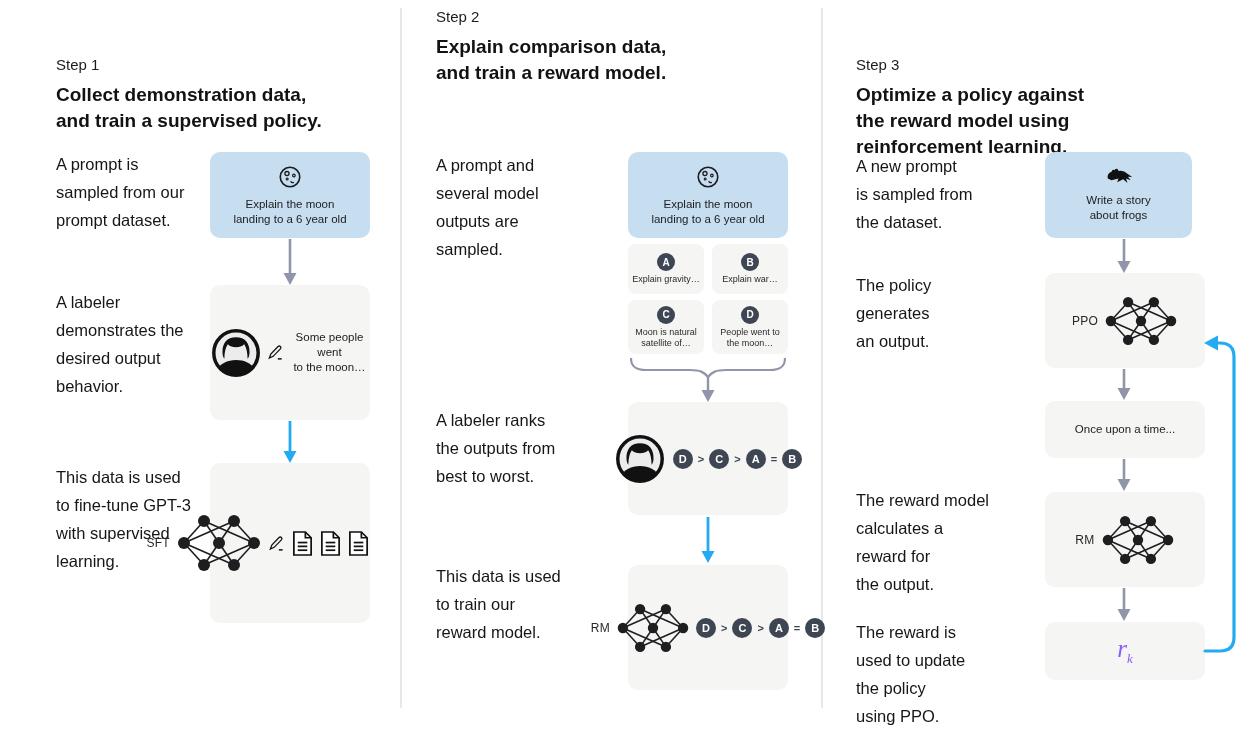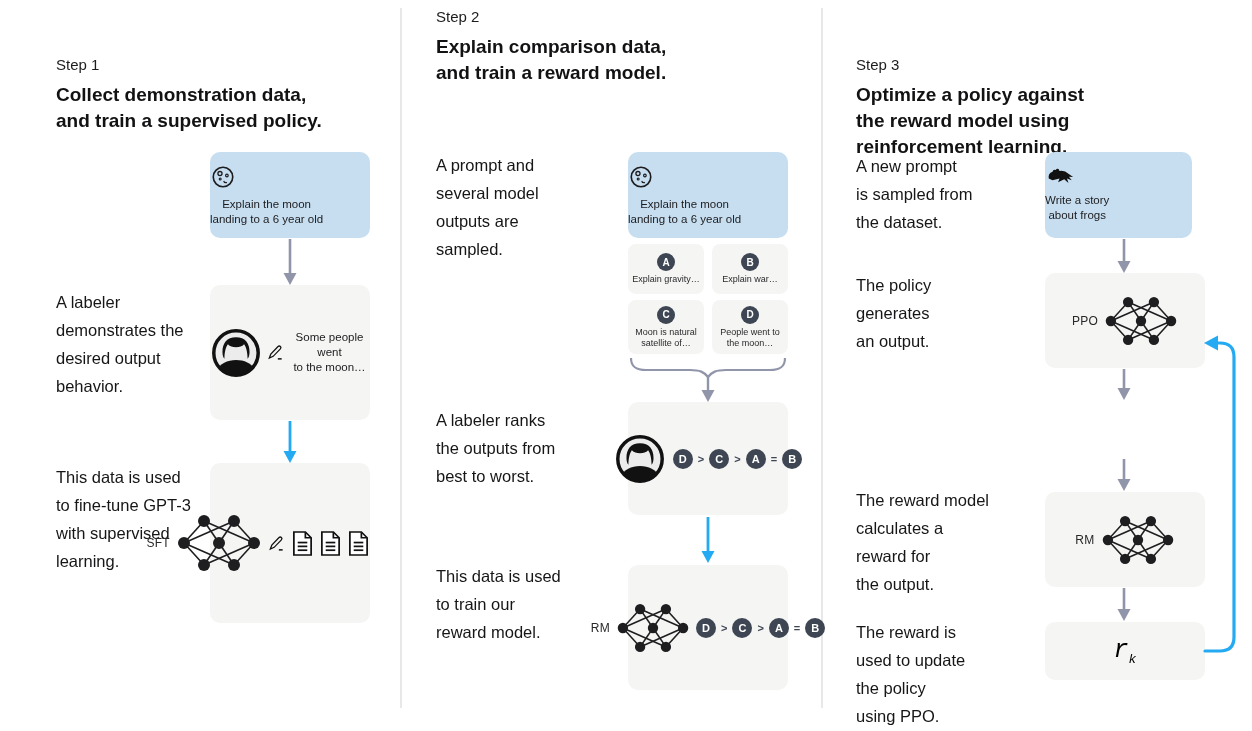--- a/index.html
+++ b/index.html
@@ -3,50 +3,53 @@
 <meta charset="utf-8">
 <style>
   html,body{margin:0;padding:0;background:#ffffff;}
   body{font-family:"Liberation Sans",sans-serif;color:#161618;}
   .canvas{position:relative;width:1252px;height:731px;background:#ffffff;overflow:hidden;}
   .divider{position:absolute;top:8px;height:700px;width:2px;background:#e8e8e8;}
   .col-head{position:absolute;}
   .step-label{font-size:15px;color:#1d1d1f;}
   .step-title{font-size:19px;font-weight:bold;line-height:26px;white-space:pre-line;margin-top:9px;color:#121214;}
   .caption{position:absolute;font-size:16.5px;line-height:28px;white-space:pre-line;color:#161618;}
-  .bluebox{position:absolute;background:#c7def0;border-radius:10px;display:flex;flex-direction:column;align-items:flex-start;justify-content:center;gap:7px;}
+  .bluebox{position:absolute;background:#c7def0;border-radius:10px;display:flex;flex-direction:column;align-items:center;justify-content:center;gap:7px;}
   .graybox{position:absolute;background:#f5f5f3;border-radius:10px;display:flex;flex-direction:row;align-items:center;}
   .boxtext{font-size:11.5px;line-height:15px;text-align:center;white-space:pre-line;color:#1c1c1e;}
   .netlabel{font-size:12px;color:#28282a;letter-spacing:.3px;}
   .varrow{position:absolute;}
   .outbox{position:absolute;background:#f5f5f3;border-radius:8px;display:flex;flex-direction:column;align-items:center;justify-content:center;gap:3px;}
   .outbadge{width:18px;height:18px;border-radius:50%;background:#3e4654;color:#fff;font-size:10px;font-weight:bold;display:flex;align-items:center;justify-content:center;}
   .outtext{font-size:9px;line-height:11px;text-align:center;white-space:pre-line;color:#2a2a2c;}
   .rankrow{display:flex;align-items:center;gap:4px;}
   .rbadge{width:20px;height:20px;border-radius:50%;background:#3e4654;color:#fff;font-size:11px;font-weight:bold;display:flex;align-items:center;justify-content:center;}
   .rsep{font-size:11px;font-weight:bold;color:#3e4654;padding:0 1px;}
   .docrow{display:flex;gap:5px;align-items:flex-end;}
-  .rk-text{font-family:Liberation Mono, monospace;font-style:italic;font-size:25px;color:#000000;}
+  .rk-text{font-family:Liberation Serif, serif;font-style:italic;font-size:25px;color:#8b5cf6;}
   .rk-text sub{font-size:13px;}
   .iconwrap{line-height:0;}
 </style>
 </head>
 <body>
 
 <div class="canvas">
 
   <div class="divider" style="left:400px;"></div>
   <div class="divider" style="left:821px;"></div>
 
   <div class="col-head" style="left:56px;top:8px;width:330px;margin-top:48px;">
     <div class="step-label">Step 1</div>
     <div class="step-title">Collect demonstration data,
 and train a supervised policy.</div>
   </div>
 
+  <div class="caption" style="left:56px;top:150px;">A prompt is
+sampled from our
+prompt dataset.</div>
   <div class="caption" style="left:56px;top:288px;">A labeler
 demonstrates the
 desired output
 behavior.</div>
   <div class="caption" style="left:56px;top:463px;">This data is used
 to fine-tune GPT-3
 with supervised
 learning.</div>
 
   <div class="bluebox" style="left:210px;top:152px;width:160px;height:86px;">
@@ -363,20 +366,23 @@
     </span>
   </div>
 
   <div class="varrow" style="left:1116px;top:369px;">
     <svg width="16" height="31">
         <line x1="8" y1="0" x2="8" y2="19" stroke="#9195a9" stroke-width="2.6"></line>
         <polygon points="1.5,19 14.5,19 8,31" fill="#9195a9"></polygon>
       </svg>
   </div>
 
+  <div class="graybox" style="left:1045px;top:401px;width:160px;height:57px;justify-content:center;">
+    <div class="boxtext">Once upon a time...</div>
+  </div>
 
   <div class="varrow" style="left:1116px;top:459px;">
     <svg width="16" height="32">
         <line x1="8" y1="0" x2="8" y2="20" stroke="#9195a9" stroke-width="2.6"></line>
         <polygon points="1.5,20 14.5,20 8,32" fill="#9195a9"></polygon>
       </svg>
   </div>
 
   <div class="graybox" style="left:1045px;top:492px;width:160px;height:95px;justify-content:center;gap:6px;">
     <div class="netlabel">RM</div>

